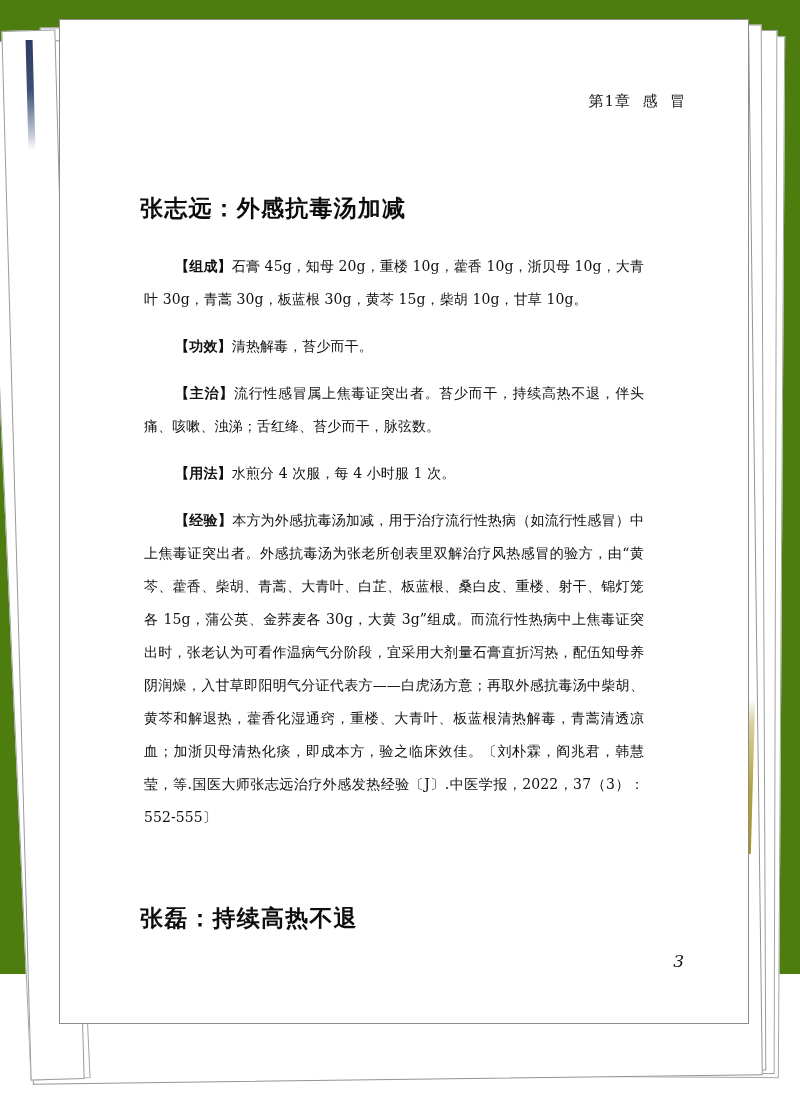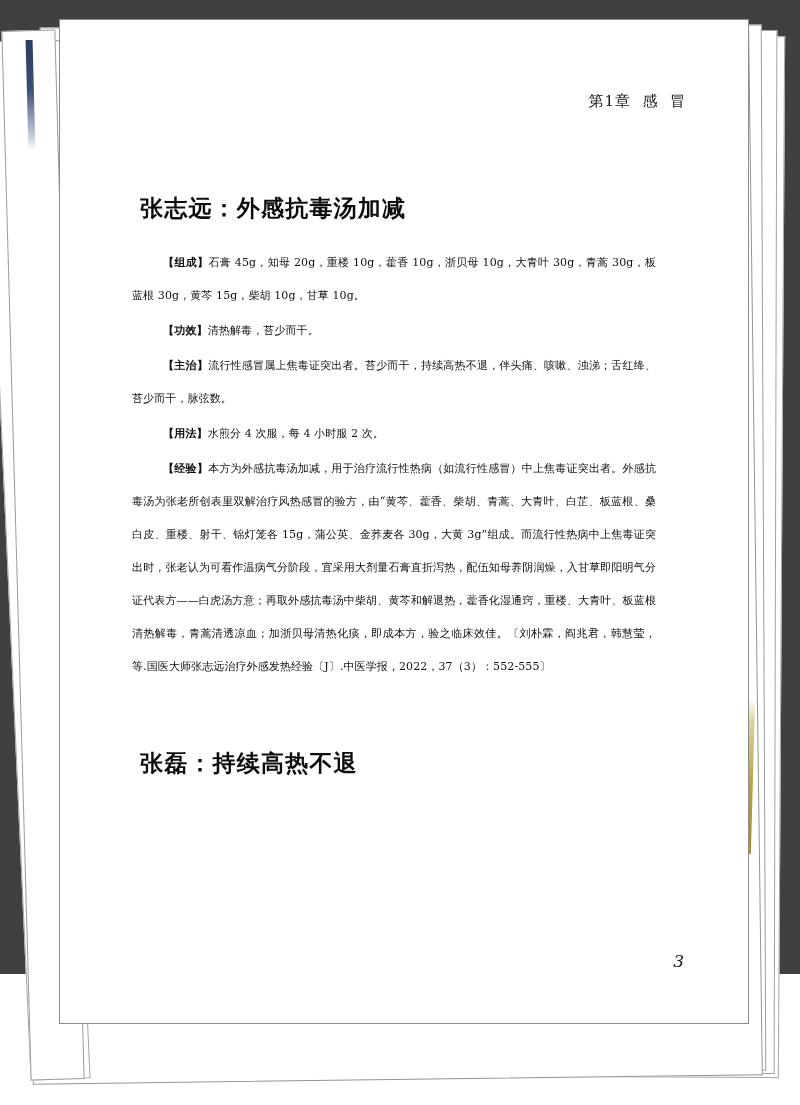--- a/index.html
+++ b/index.html
@@ -12,21 +12,21 @@
     width: 800px;
     height: 1105px;
     overflow: hidden;
     font-family: "DejaVu Serif", "Liberation Serif", serif;
   }
 
   #scan-stage {
     position: relative;
     width: 800px;
     height: 974px;
-    background: #404040;
+    background: #4d7c0f;
   }
 
   
   .sheet {
     position: absolute;
     background: #ffffff;
     border: 1px solid #9a9a9a;
     box-sizing: border-box;
   }
   .sheet-back-4 {
@@ -129,23 +129,23 @@
     font-weight: bold;
     letter-spacing: 1.2px;
     color: #0d0d0d;
     font-family: "DejaVu Sans", "Liberation Sans", sans-serif;
     line-height: 1.25;
   }
   h2.heading-1 { padding-top: 16px; }
   h2.heading-2 { padding-top: 58px; }
 
   p.body-para {
-    margin: 0;
+    margin: 12px;
     padding-top: 15px;
-    font-size: 11px;
+    font-size: 14px;
     line-height: 33px;
     text-align: justify;
     text-justify: inter-character;
     text-indent: 31px;
     color: #101010;
     letter-spacing: 0.1px;
     font-family: "DejaVu Serif", "Liberation Serif", serif;
   }
   p.tight { padding-top: 2px; }
 
@@ -193,21 +193,21 @@
 
       <p class="body-para tight">
         <span class="label">【功效】</span><span>清热解毒，苔少而干。</span>
       </p>
 
       <p class="body-para tight">
         <span class="label">【主治】</span><span>流行性感冒属上焦毒证突出者。苔少而干，持续高热不退，伴头痛、咳嗽、浊涕；舌红绛、苔少而干，脉弦数。</span>
       </p>
 
       <p class="body-para tight">
-        <span class="label">【用法】</span><span>水煎分 4 次服，每 4 小时服 2 次。</span>
+        <span class="label">【用法】</span><span>水煎分 4 次服，每 4 小时服 1 次。</span>
       </p>
 
       <p class="body-para tight">
         <span class="label">【经验】</span><span>本方为外感抗毒汤加减，用于治疗流行性热病（如流行性感冒）中上焦毒证突出者。外感抗毒汤为张老所创表里双解治疗风热感冒的验方，由“黄芩、藿香、柴胡、青蒿、大青叶、白芷、板蓝根、桑白皮、重楼、射干、锦灯笼各 15g，蒲公英、金荞麦各 30g，大黄 3g”组成。而流行性热病中上焦毒证突出时，张老认为可看作温病气分阶段，宜采用大剂量石膏直折泻热，配伍知母养阴润燥，入甘草即阳明气分证代表方——白虎汤方意；再取外感抗毒汤中柴胡、黄芩和解退热，藿香化湿通窍，重楼、大青叶、板蓝根清热解毒，青蒿清透凉血；加浙贝母清热化痰，即成本方，验之临床效佳。〔刘朴霖，阎兆君，韩慧莹，等.国医大师张志远治疗外感发热经验〔J〕.中医学报，2022，37（3）：552-555〕</span>
       </p>
 
       <h2 class="section-heading heading-2">张磊：持续高热不退</h2>
 
 
     </div>

